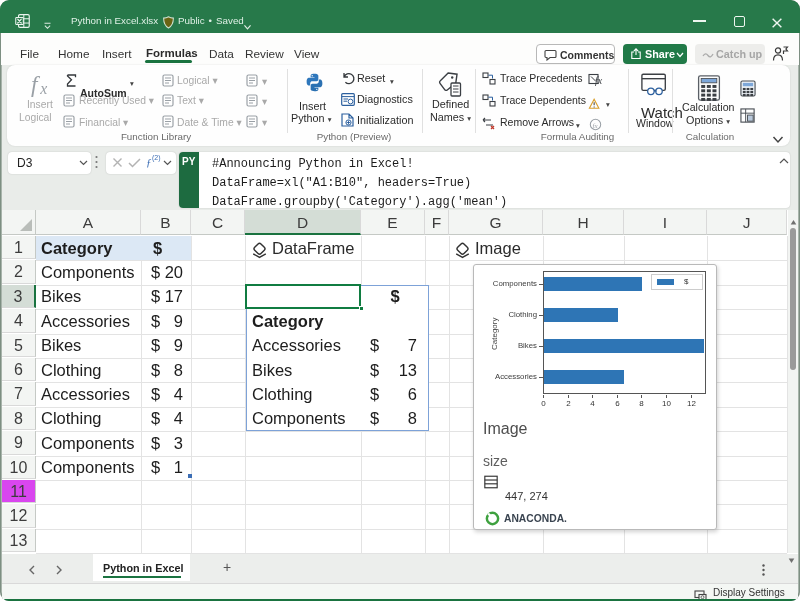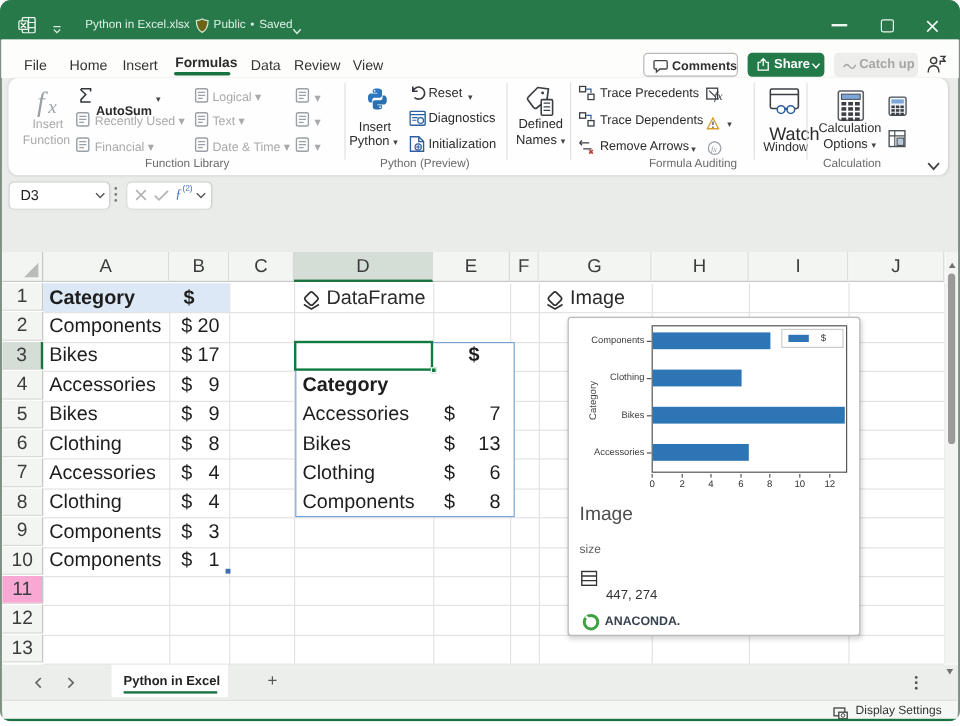--- a/index.html
+++ b/index.html
@@ -101,21 +101,21 @@
           <path d="M11.5 2 h4 l-1.6 2 l1.6 2 h-4 V9" fill="none" stroke="#3a3a3a" stroke-width="1.2"></path>
         </svg></div>
     </div>
   <div id="ribbon">
       <div id="ribcard"></div>
       <div class="abs" style="left:26px; top:7px; width:36px; height:26px;"><svg width="34" height="26" viewBox="0 0 36 28">
           <text x="5" y="22" font-family="Liberation Serif, serif" font-style="italic" font-size="25" fill="#9aa0a6">f</text>
           <text x="15" y="24" font-family="Liberation Serif, serif" font-style="italic" font-size="17" fill="#9aa0a6">x</text>
         </svg></div>
       <div class="rtxt rgrey" style="left:27px; top:34px; font-size:10.8px;">Insert</div>
-      <div class="rtxt rgrey" style="left:19px; top:47px; font-size:10.8px;">Function</div>
+      <div class="rtxt rgrey" style="left:19px; top:47px; font-size:10.8px;">Logical</div>
       <div class="abs" style="left:66px; top:8px; width:11px; height:13px;"><svg width="11" height="13" viewBox="0 0 11 13">
           <path d="M1.5 1 h8 v2.2 M9.5 12 h-8 v-2 l4 -4.3 l-4 -3.7 v-1" fill="none" stroke="#33373b" stroke-width="1.3"></path>
         </svg></div>
       <div class="rtxt " style="left:80px; top:22px; font-size:10.8px;"><b style="color:#2b2b2b;font-size:10.5px">AutoSum</b></div>
       <div class="rtxt " style="left:130px; top:11px; font-size:10.8px;"><span class="dd" style="color:#444">▾</span></div>
       <div class="abs" style="left:63px; top:28px; width:12px; height:13px;"><svg width="12" height="13" viewBox="0 0 12 13">
           <rect x="1" y="1" width="10" height="11" rx="1.5" fill="none" stroke="#9aa0a6" stroke-width="1.2"></rect>
           <line x1="3" y1="4" x2="9" y2="4" stroke="#9aa0a6" stroke-width="1"></line>
           <line x1="3" y1="6.5" x2="9" y2="6.5" stroke="#9aa0a6" stroke-width="1"></line>
           <line x1="3" y1="9" x2="7" y2="9" stroke="#9aa0a6" stroke-width="1"></line>
@@ -311,20 +311,28 @@
       <svg width="11" height="11" viewBox="0 0 11 11" style="position:absolute;left:6px;top:5px;">
         <path d="M1.5 1.5 L9.5 9.5 M9.5 1.5 L1.5 9.5" stroke="#b3b3b3" stroke-width="1.4"></path>
       </svg>
       <svg width="13" height="10" viewBox="0 0 13 10" style="position:absolute;left:22px;top:6px;">
         <path d="M1 5 L4.5 8.5 L12 1" fill="none" stroke="#b3b3b3" stroke-width="1.5"></path>
       </svg>
       <span style="position:absolute;left:40px;top:4px;font-size:11px;font-style:italic;font-family:Liberation Serif,serif;color:#3c6eb5;">ƒ</span>
       <span style="position:absolute;left:46px;top:2px;font-size:7px;color:#3c6eb5;">(2)</span>
       <svg width="9" height="6" viewBox="0 0 9 6" style="position:absolute;left:57px;top:8px;">
         <path d="M1 1 L4.5 4.5 L8 1" fill="none" stroke="#555" stroke-width="1.2"></path>
+      </svg>
+    </div>
+    <div class="fcard" style="left:179px; top:151.5px; width:611px; height:56px;">
+      <div style="position:absolute;left:0;top:0;width:20px;height:56px;background:#1d6b40;border-radius:4px 0 0 4px;"></div>
+      <span style="position:absolute;left:3px;top:4px;font-size:10px;font-weight:bold;color:#fff;">PY</span>
+      <div id="fml" style="position:absolute;left:33px;top:3px;">#Announcing Python in Excel!<br>DataFrame=xl("A1:B10", headers=True)<br>DataFrame.groupby('Category').agg('mean')</div>
+      <svg width="10" height="6" viewBox="0 0 10 6" style="position:absolute;left:600px;top:6px;">
+        <path d="M1 5 L5 1 L9 5" fill="none" stroke="#555" stroke-width="1.2"></path>
       </svg>
     </div>
   <div id="grid">
       <div class="chead" style="left:34px; width:105px; background:#f3f5f3; ">A</div>
       <div class="chead" style="left:139px; width:50px; background:#f3f5f3; ">B</div>
       <div class="chead" style="left:189px; width:54px; background:#f3f5f3; ">C</div>
       <div class="chead" style="left:243px; width:116px; background:#d4ddd6; border-bottom:2px solid #1a7340;">D</div>
       <div class="chead" style="left:359px; width:64px; background:#f3f5f3; ">E</div>
       <div class="chead" style="left:423px; width:24px; background:#f3f5f3; ">F</div>
       <div class="chead" style="left:447px; width:94px; background:#f3f5f3; ">G</div>
@@ -339,21 +347,21 @@
       <div class="rhead" style="top:26.0px; height:23.4px; line-height:23.4px; background:#f3f5f3; ">1</div>
       <div class="rhead" style="top:50.4px; height:23.4px; line-height:23.4px; background:#f3f5f3; ">2</div>
       <div class="rhead" style="top:74.8px; height:23.4px; line-height:23.4px; background:#d4ddd6; border-right:2px solid #1a7340;">3</div>
       <div class="rhead" style="top:99.2px; height:23.4px; line-height:23.4px; background:#f3f5f3; ">4</div>
       <div class="rhead" style="top:123.6px; height:23.4px; line-height:23.4px; background:#f3f5f3; ">5</div>
       <div class="rhead" style="top:148.0px; height:23.4px; line-height:23.4px; background:#f3f5f3; ">6</div>
       <div class="rhead" style="top:172.4px; height:23.4px; line-height:23.4px; background:#f3f5f3; ">7</div>
       <div class="rhead" style="top:196.8px; height:23.4px; line-height:23.4px; background:#f3f5f3; ">8</div>
       <div class="rhead" style="top:221.2px; height:23.4px; line-height:23.4px; background:#f3f5f3; ">9</div>
       <div class="rhead" style="top:245.6px; height:23.4px; line-height:23.4px; background:#f3f5f3; ">10</div>
-      <div class="rhead" style="top:270.0px; height:23.4px; line-height:23.4px; background:#f9a8d4; ">11</div>
+      <div class="rhead" style="top:270.0px; height:23.4px; line-height:23.4px; background:#d946ef; ">11</div>
       <div class="rhead" style="top:294.4px; height:23.4px; line-height:23.4px; background:#f3f5f3; ">12</div>
       <div class="rhead" style="top:318.8px; height:23.4px; line-height:23.4px; background:#f3f5f3; ">13</div>
       <div class="hline" style="left:34px; top:50.4px; width:751px;"></div>
       <div class="hline" style="left:34px; top:74.8px; width:751px;"></div>
       <div class="hline" style="left:34px; top:99.2px; width:751px;"></div>
       <div class="hline" style="left:34px; top:123.6px; width:751px;"></div>
       <div class="hline" style="left:34px; top:148.0px; width:751px;"></div>
       <div class="hline" style="left:34px; top:172.4px; width:751px;"></div>
       <div class="hline" style="left:34px; top:196.8px; width:751px;"></div>
       <div class="hline" style="left:34px; top:221.2px; width:751px;"></div>
@@ -457,21 +465,21 @@
     <div class="abs" style="left:635px; top:399px; width:13px; text-align:center; font-size:8px; color:#333;">8</div>
     <div class="abs" style="left:666px; top:395px; width:1px; height:3px; background:#555;"></div>
     <div class="abs" style="left:660px; top:399px; width:13px; text-align:center; font-size:8px; color:#333;">10</div>
     <div class="abs" style="left:691px; top:395px; width:1px; height:3px; background:#555;"></div>
     <div class="abs" style="left:685px; top:399px; width:13px; text-align:center; font-size:8px; color:#333;">12</div>
     <div class="abs" style="left:490px; top:350px; font-size:8px; color:#444; transform:rotate(-90deg); transform-origin:left top;">Category</div>
     <div class="abs" style="left:651px; top:274px; width:52px; height:16px; border:1px solid #ccc; background:#fff;"></div>
     <div class="abs" style="left:657px; top:279px; width:17px; height:6px; background:#2e75b5;"></div>
     <div class="abs" style="left:684px; top:277px; font-size:8px; color:#333;">$</div>
     <div class="abs" style="left:483px; top:420px; font-size:16px; color:#4e4e4e;">Image</div>
-    <div class="abs" style="left:483px; top:453px; font-size:10px; color:#5e5e5e;">size</div>
+    <div class="abs" style="left:483px; top:453px; font-size:14px; color:#5e5e5e;">size</div>
     <div class="abs" style="left:484px; top:475px; width:14px; height:14px;"><svg width="14" height="14" viewBox="0 0 17 16">
         <rect x="1" y="1" width="15" height="14" fill="none" stroke="#333" stroke-width="1.4"></rect>
         <line x1="1" y1="5.6" x2="16" y2="5.6" stroke="#333" stroke-width="1.4"></line>
         <line x1="1" y1="10.2" x2="16" y2="10.2" stroke="#333" stroke-width="1.4"></line>
       </svg></div>
     <div class="abs" style="left:505px; top:490px; font-size:11px; color:#333;">447, 274</div>
     <div class="abs" style="left:485px; top:511px; width:15px; height:15px;"><svg width="15" height="15" viewBox="0 0 17 17">
         <circle cx="8.5" cy="8.5" r="6.4" fill="none" stroke="#3ea13f" stroke-width="2.8"></circle>
         <path d="M3.5 3 L6.8 5.8" stroke="#fff" stroke-width="2.4"></path>
       </svg></div>

